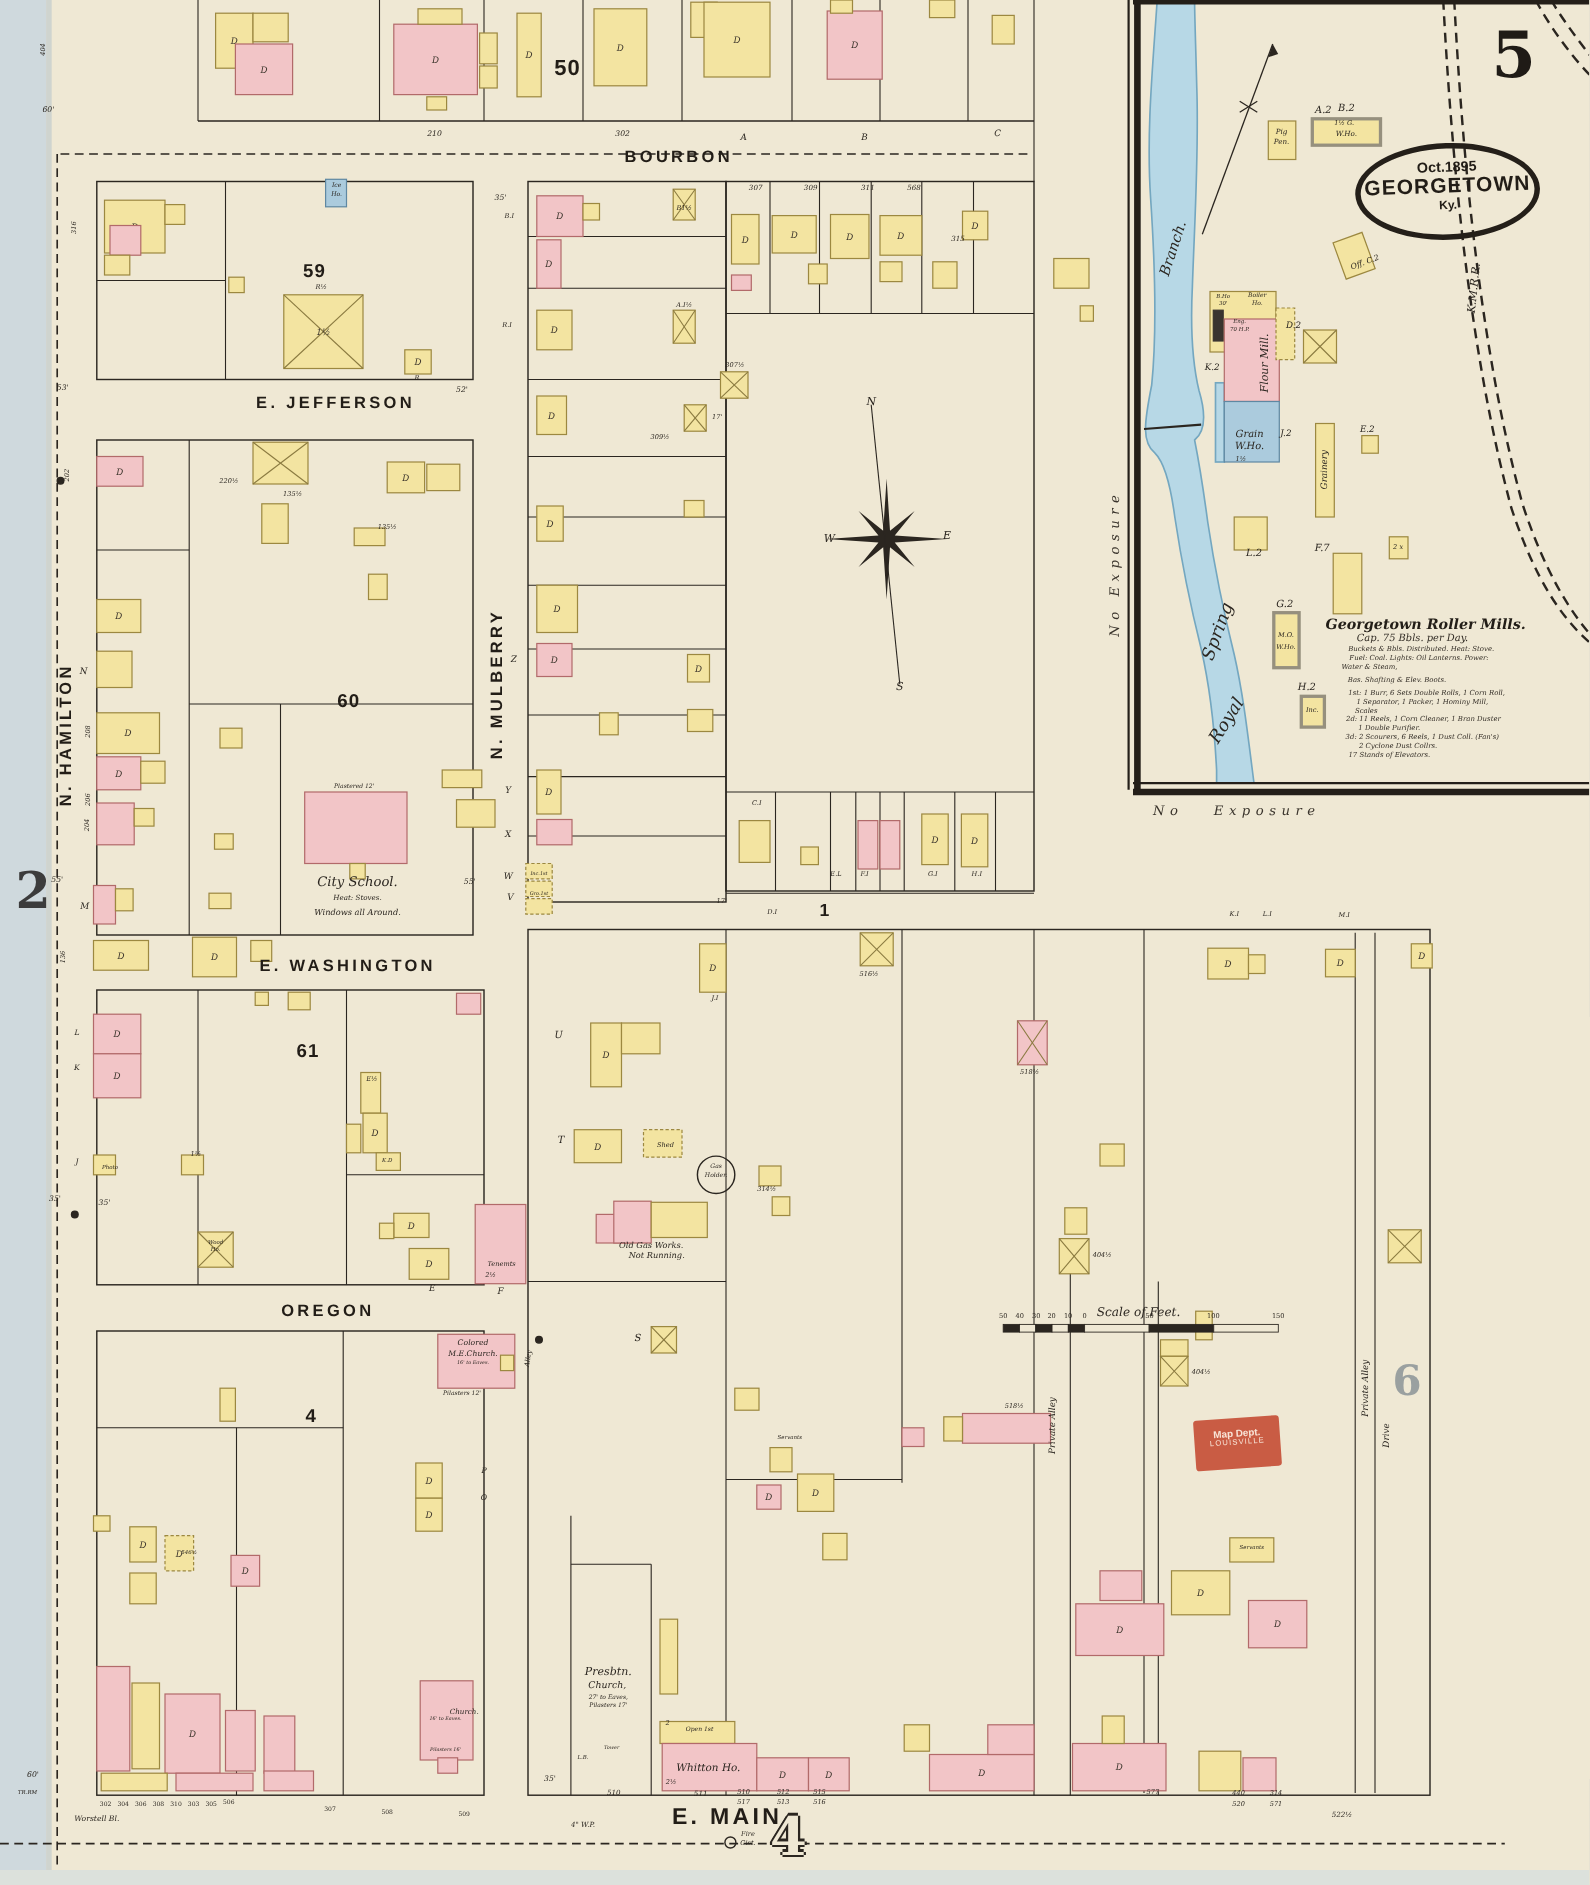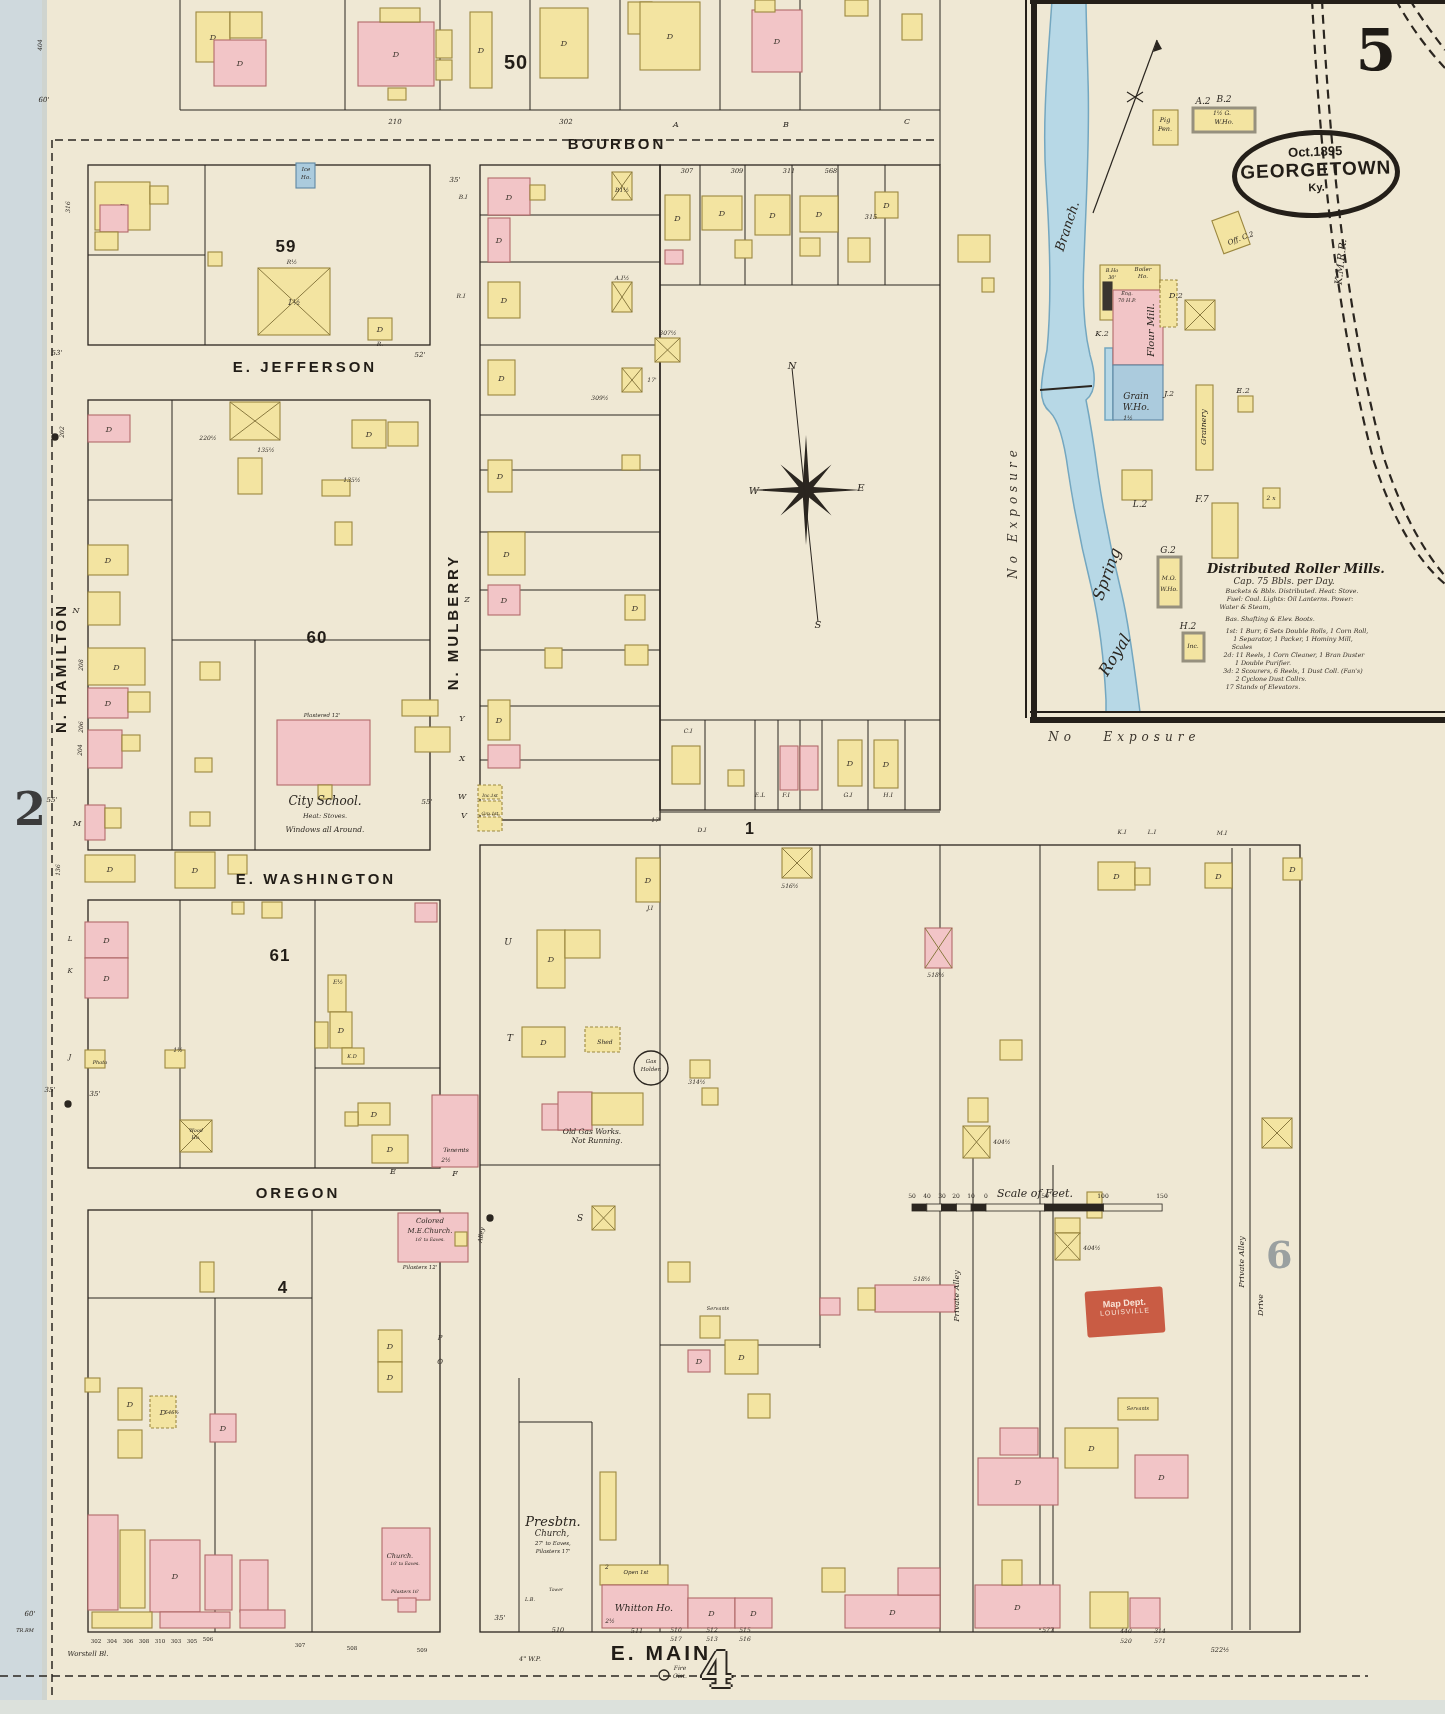--- a/index.html
+++ b/index.html
@@ -487,21 +487,21 @@
       <div class="lbl i" style="left: 1204px; top: 427px; font-size: 8px; transform: translate(-50%, -50%) rotate(-90deg);">Grainery</div>
       <div class="lbl t" style="left: 1169px; top: 578px; font-size: 6px; transform: translate(-50%, -50%) rotate(0deg);">M.O.</div>
       <div class="lbl t" style="left: 1169px; top: 589px; font-size: 6px; transform: translate(-50%, -50%) rotate(0deg);">W.Ho.</div>
       <div class="lbl t" style="left: 1193px; top: 646px; font-size: 6px; transform: translate(-50%, -50%) rotate(0deg);">Inc.</div>
       <div class="lbl t" style="left: 1112px; top: 270px; font-size: 5px; transform: translate(-50%, -50%) rotate(0deg);">B.Ho</div>
       <div class="lbl t" style="left: 1112px; top: 277px; font-size: 5px; transform: translate(-50%, -50%) rotate(0deg);">30'</div>
       <div class="lbl t" style="left: 1143px; top: 270px; font-size: 5.5px; transform: translate(-50%, -50%) rotate(0deg);">Boiler</div>
       <div class="lbl t" style="left: 1143px; top: 277px; font-size: 5.5px; transform: translate(-50%, -50%) rotate(0deg);">Ho.</div>
       <div class="lbl t" style="left: 1127px; top: 293px; font-size: 5px; transform: translate(-50%, -50%) rotate(0deg);">Eng.</div>
       <div class="lbl t" style="left: 1127px; top: 300px; font-size: 5px; transform: translate(-50%, -50%) rotate(0deg);">70 H.P.</div>
-      <div class="lbl hd1" style="left: 1296px; top: 568px; font-size: 13px; transform: translate(-50%, -50%) rotate(0deg);">Distributed Roller Mills.</div>
+      <div class="lbl hd1" style="left: 1296px; top: 568px; font-size: 13px; transform: translate(-50%, -50%) rotate(0deg);">Georgetown Roller Mills.</div>
       <div class="lbl hd" style="left: 1284px; top: 581px; font-size: 9px; transform: translate(-50%, -50%) rotate(0deg);">Cap. 75 Bbls. per Day.</div>
       <div class="lbl hd" style="left: 1292px; top: 591px; font-size: 6.3px; transform: translate(-50%, -50%) rotate(0deg);">Buckets &amp; Bbls. Distributed.   Heat: Stove.</div>
       <div class="lbl hd" style="left: 1290px; top: 599px; font-size: 6.3px; transform: translate(-50%, -50%) rotate(0deg);">Fuel: Coal.    Lights: Oil Lanterns.   Power:</div>
       <div class="lbl hd" style="left: 1245px; top: 607px; font-size: 6.3px; transform: translate(-50%, -50%) rotate(0deg);">Water &amp; Steam,</div>
       <div class="lbl hd" style="left: 1270px; top: 619px; font-size: 6.3px; transform: translate(-50%, -50%) rotate(0deg);">Bas.   Shafting &amp; Elev. Boots.</div>
       <div class="lbl hd" style="left: 1297px; top: 631px; font-size: 6.3px; transform: translate(-50%, -50%) rotate(0deg);">1st:  1 Burr,  6 Sets Double Rolls,  1 Corn Roll,</div>
       <div class="lbl hd" style="left: 1293px; top: 639px; font-size: 6.3px; transform: translate(-50%, -50%) rotate(0deg);">1 Separator,  1 Packer,  1 Hominy Mill,</div>
       <div class="lbl hd" style="left: 1242px; top: 647px; font-size: 6.3px; transform: translate(-50%, -50%) rotate(0deg);">Scales</div>
       <div class="lbl hd" style="left: 1294px; top: 655px; font-size: 6.3px; transform: translate(-50%, -50%) rotate(0deg);">2d:  11 Reels,  1 Corn Cleaner,  1 Bran Duster</div>
       <div class="lbl hd" style="left: 1263px; top: 663px; font-size: 6.3px; transform: translate(-50%, -50%) rotate(0deg);">1 Double Purifier.</div>
@@ -515,28 +515,28 @@
       <div class="lbl i" style="left: 1035px; top: 1193px; font-size: 11px; transform: translate(-50%, -50%) rotate(0deg);">Scale of Feet.</div>
       <div class="lbl t" style="left: 322px; top: 716px; font-size: 5.5px; transform: translate(-50%, -50%) rotate(0deg);">Plastered 12'</div>
       <div class="lbl t" style="left: 325px; top: 801px; font-size: 12px; transform: translate(-50%, -50%) rotate(0deg);">City School.</div>
       <div class="lbl t" style="left: 325px; top: 816px; font-size: 6.5px; transform: translate(-50%, -50%) rotate(0deg);">Heat: Stoves.</div>
       <div class="lbl t" style="left: 325px; top: 830px; font-size: 7.5px; transform: translate(-50%, -50%) rotate(0deg);">Windows all Around.</div>
       <div class="lbl t" style="left: 430px; top: 1221px; font-size: 7px; transform: translate(-50%, -50%) rotate(0deg);">Colored</div>
       <div class="lbl t" style="left: 430px; top: 1231px; font-size: 7px; transform: translate(-50%, -50%) rotate(0deg);">M.E.Church.</div>
       <div class="lbl t" style="left: 430px; top: 1240px; font-size: 4.5px; transform: translate(-50%, -50%) rotate(0deg);">16' to Eaves.</div>
       <div class="lbl t" style="left: 420px; top: 1268px; font-size: 5.5px; transform: translate(-50%, -50%) rotate(0deg);">Pilasters 12'</div>
       <div class="lbl t" style="left: 481px; top: 1235px; font-size: 6px; transform: translate(-50%, -50%) rotate(-80deg);">Alley</div>
-      <div class="lbl t" style="left: 553px; top: 1521px; font-size: 13px; transform: translate(-50%, -50%) rotate(0deg);">Presbtn.</div>
+      <div class="lbl t" style="left: 553px; top: 1521px; font-size: 10px; transform: translate(-50%, -50%) rotate(0deg);">Presbtn.</div>
       <div class="lbl t" style="left: 552px; top: 1533px; font-size: 8.5px; transform: translate(-50%, -50%) rotate(0deg);">Church,</div>
       <div class="lbl t" style="left: 553px; top: 1544px; font-size: 5.5px; transform: translate(-50%, -50%) rotate(0deg);">27' to Eaves,</div>
       <div class="lbl t" style="left: 553px; top: 1552px; font-size: 5.5px; transform: translate(-50%, -50%) rotate(0deg);">Pilasters 17'</div>
       <div class="lbl t" style="left: 530px; top: 1599px; font-size: 5px; transform: translate(-50%, -50%) rotate(0deg);">L.B.</div>
       <div class="lbl t" style="left: 556px; top: 1590px; font-size: 4.5px; transform: translate(-50%, -50%) rotate(0deg);">Tower</div>
       <div class="lbl t" style="left: 500px; top: 1618px; font-size: 7px; transform: translate(-50%, -50%) rotate(0deg);">35'</div>
-      <div class="lbl t" style="left: 400px; top: 1556px; font-size: 6.5px; transform: translate(-50%, -50%) rotate(0deg); text-align: center;">Church.</div>
+      <div class="lbl t" style="left: 422px; top: 1556px; font-size: 6.5px; transform: translate(-50%, -50%) rotate(0deg); text-align: center;">Church.</div>
       <div class="lbl t" style="left: 405px; top: 1564px; font-size: 4.5px; transform: translate(-50%, -50%) rotate(0deg);">16' to Eaves.</div>
       <div class="lbl t" style="left: 405px; top: 1592px; font-size: 4.5px; transform: translate(-50%, -50%) rotate(0deg);">Pilasters 16'</div>
       <div class="lbl t" style="left: 644px; top: 1608px; font-size: 9.5px; transform: translate(-50%, -50%) rotate(0deg);">Whitton  Ho.</div>
       <div class="lbl t" style="left: 610px; top: 1621px; font-size: 6px; transform: translate(-50%, -50%) rotate(0deg);">2½</div>
       <div class="lbl t" style="left: 636px; top: 1573px; font-size: 5.5px; transform: translate(-50%, -50%) rotate(0deg);">Open 1st</div>
       <div class="lbl t" style="left: 607px; top: 1567px; font-size: 6px; transform: translate(-50%, -50%) rotate(0deg);">2</div>
       <div class="lbl t" style="left: 651px; top: 1062px; font-size: 5.5px; transform: translate(-50%, -50%) rotate(0deg);">Gas</div>
       <div class="lbl t" style="left: 651px; top: 1070px; font-size: 5.5px; transform: translate(-50%, -50%) rotate(0deg);">Holder.</div>
       <div class="lbl t" style="left: 592px; top: 1132px; font-size: 7.5px; transform: translate(-50%, -50%) rotate(0deg);">Old Gas Works.</div>
       <div class="lbl t" style="left: 597px; top: 1141px; font-size: 7.5px; transform: translate(-50%, -50%) rotate(0deg);">Not Running.</div>

